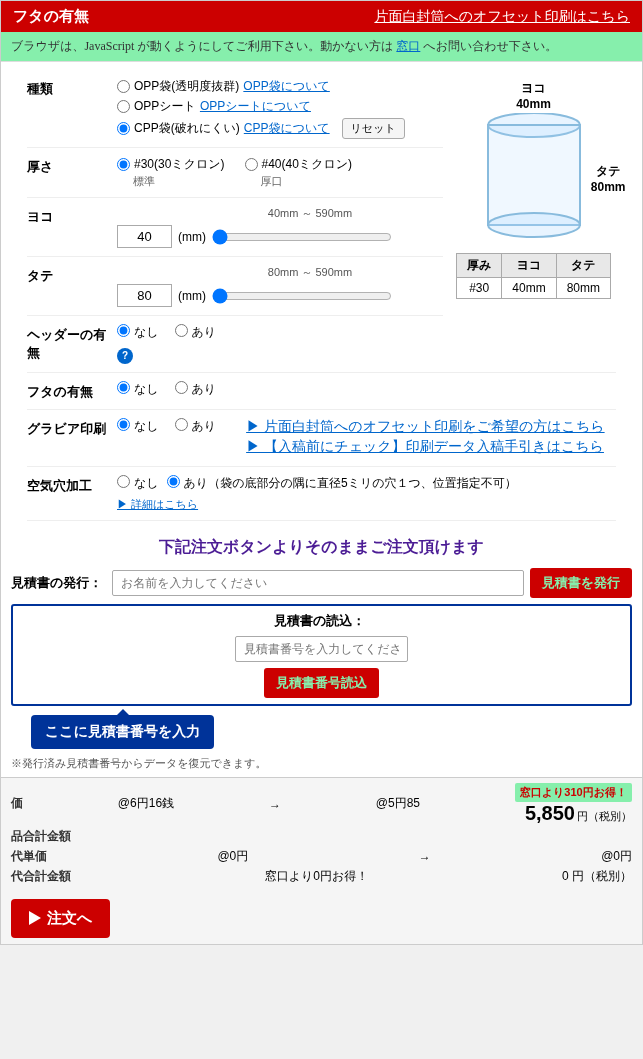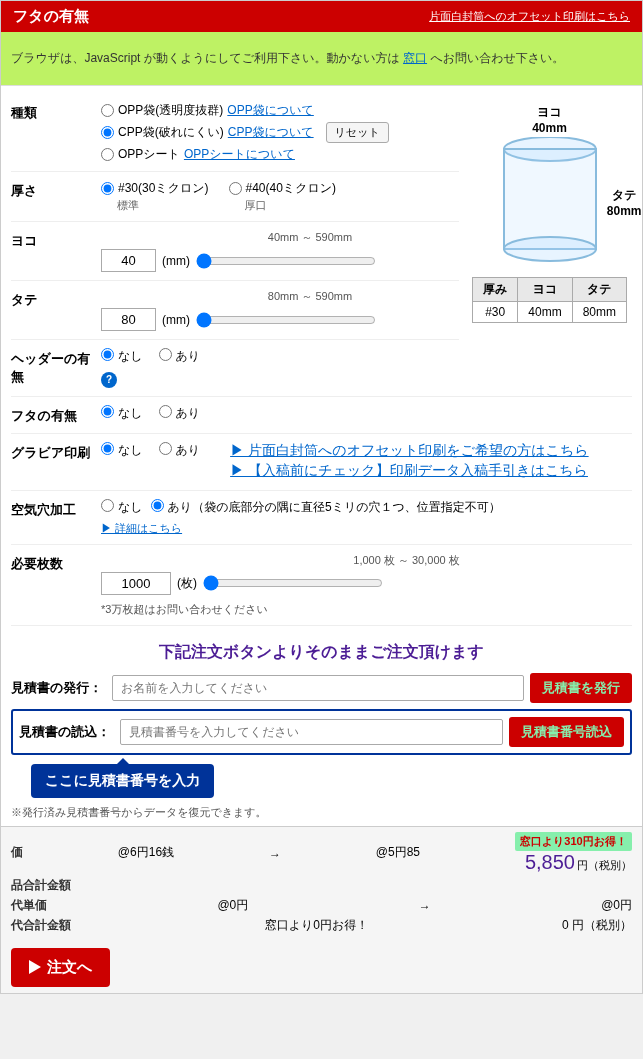--- a/index.html
+++ b/index.html
@@ -24,36 +24,37 @@
       padding: 6px 12px;
     }
     .header-title {
       font-size: 15px;
       font-weight: bold;
       color: #fff;
     }
     .header-link {
       background: #cc0000;
       color: #fff;
-      font-size: 11px;
+      font-size: 14px;
       text-decoration: underline;
       cursor: pointer;
     }
     
     .notice-bar {
-      background: #bef264;
+      background: #86efac;
       border-bottom: 1px solid #ddd;
-      padding: 18px 10px;
+      padding: 6px 10px;
       font-size: 12px;
       color: #333;
+      font-family: Liberation Serif, serif;
     }
     .notice-bar a { color: #0066cc; text-decoration: underline; }
     
     .form-area {
-      padding: 8px 10px;
+      padding: 8px 26px;
       background: #fff;
     }
     .form-row {
       display: flex;
       align-items: flex-start;
       border-bottom: 1px solid #eee;
       padding: 8px 0;
     }
     .form-label {
       width: 90px;
@@ -258,20 +259,21 @@
     
     .quote-read-row {
       display: flex;
       align-items: center;
       gap: 6px;
       border: 2px solid #003399;
       padding: 6px;
       border-radius: 3px;
       margin-bottom: 4px;
       background: #fff;
+      flex-direction: column;
     }
     
     .tooltip-balloon {
       background: #003399;
       color: #fff;
       padding: 8px 14px;
       font-size: 14px;
       font-weight: bold;
       border-radius: 4px;
       position: relative;
@@ -303,22 +305,22 @@
       gap: 6px;
       margin-bottom: 3px;
     }
     .price-label {
       font-size: 12px;
       font-weight: bold;
       color: #333;
     }
     .price-big {
       font-size: 20px;
-      font-weight: normal;
-      color: #4c1d95;
+      font-weight: bold;
+      color: #000000;
     }
     .price-small { font-size: 11px; }
     .order-section {
       background: #f5f5f5;
       padding: 6px 10px;
       display: flex;
       align-items: center;
       justify-content: space-between;
       gap: 8px;
     }
@@ -392,30 +394,30 @@
 
         <div class="form-row">
           <div class="form-label">種類</div>
           <div class="form-content">
             <div class="radio-group">
               <div class="radio-item">
                 <input type="radio" name="type" id="opp" style="">
                 <label for="opp">OPP袋(透明度抜群)</label>
                 <a class="radio-link">OPP袋について</a>
               </div>
+              <div class="radio-item">
+                <input type="radio" name="type" id="opp_sheet" style="">
+                <label for="opp_sheet">OPPシート</label>
+                <a class="radio-link">OPPシートについて</a>
+              </div>
               <div class="radio-item" style="display:flex; align-items:center; gap:4px;">
                 <input type="radio" name="type" id="cpp" checked="" style="">
                 <label for="cpp">CPP袋(破れにくい)</label>
                 <a class="radio-link">CPP袋について</a>
                 <button class="reset-btn">リセット</button>
-              </div>
-              <div class="radio-item">
-                <input type="radio" name="type" id="opp_sheet" style="">
-                <label for="opp_sheet">OPPシート</label>
-                <a class="radio-link">OPPシートについて</a>
               </div>
             </div>
           </div>
         </div>
 
         <div class="form-row">
           <div class="form-label">厚さ</div>
           <div class="form-content">
             <div class="thickness-row">
               <div class="thickness-option">
@@ -574,32 +576,20 @@
             <input type="radio" name="airhole" id="a_ari" checked="" style="">
             <label for="a_ari">あり（袋の底部分の隅に直径5ミリの穴１つ、位置指定不可）</label>
           </div>
         </div>
         <div>
           <a class="airhole-detail">▶ 詳細はこちら</a>
         </div>
       </div>
     </div>
 
-    <div class="form-row">
-      <div class="form-label">必要枚数</div>
-      <div class="form-content">
-        <div style="font-size:11px; color:#555; text-align:center; margin-left:80px;">1,000 枚 ～ 30,000 枚</div>
-        <div class="qty-row">
-          <input type="text" class="qty-input" value="1000" style="">
-          <span>(枚)</span>
-          <input type="range" style="width: 180px;" min="1000" max="30000" value="1000">
-        </div>
-        <div class="qty-note">*3万枚超はお問い合わせください</div>
-      </div>
-    </div>
   </div>
 
   <div class="cta-banner">
     <span>下記注文ボタンよりそのままご注文頂けます</span>
   </div>
 
   <div class="quote-section">
 
     <div class="quote-row">
       <span class="quote-label">見積書の発行：</span>

